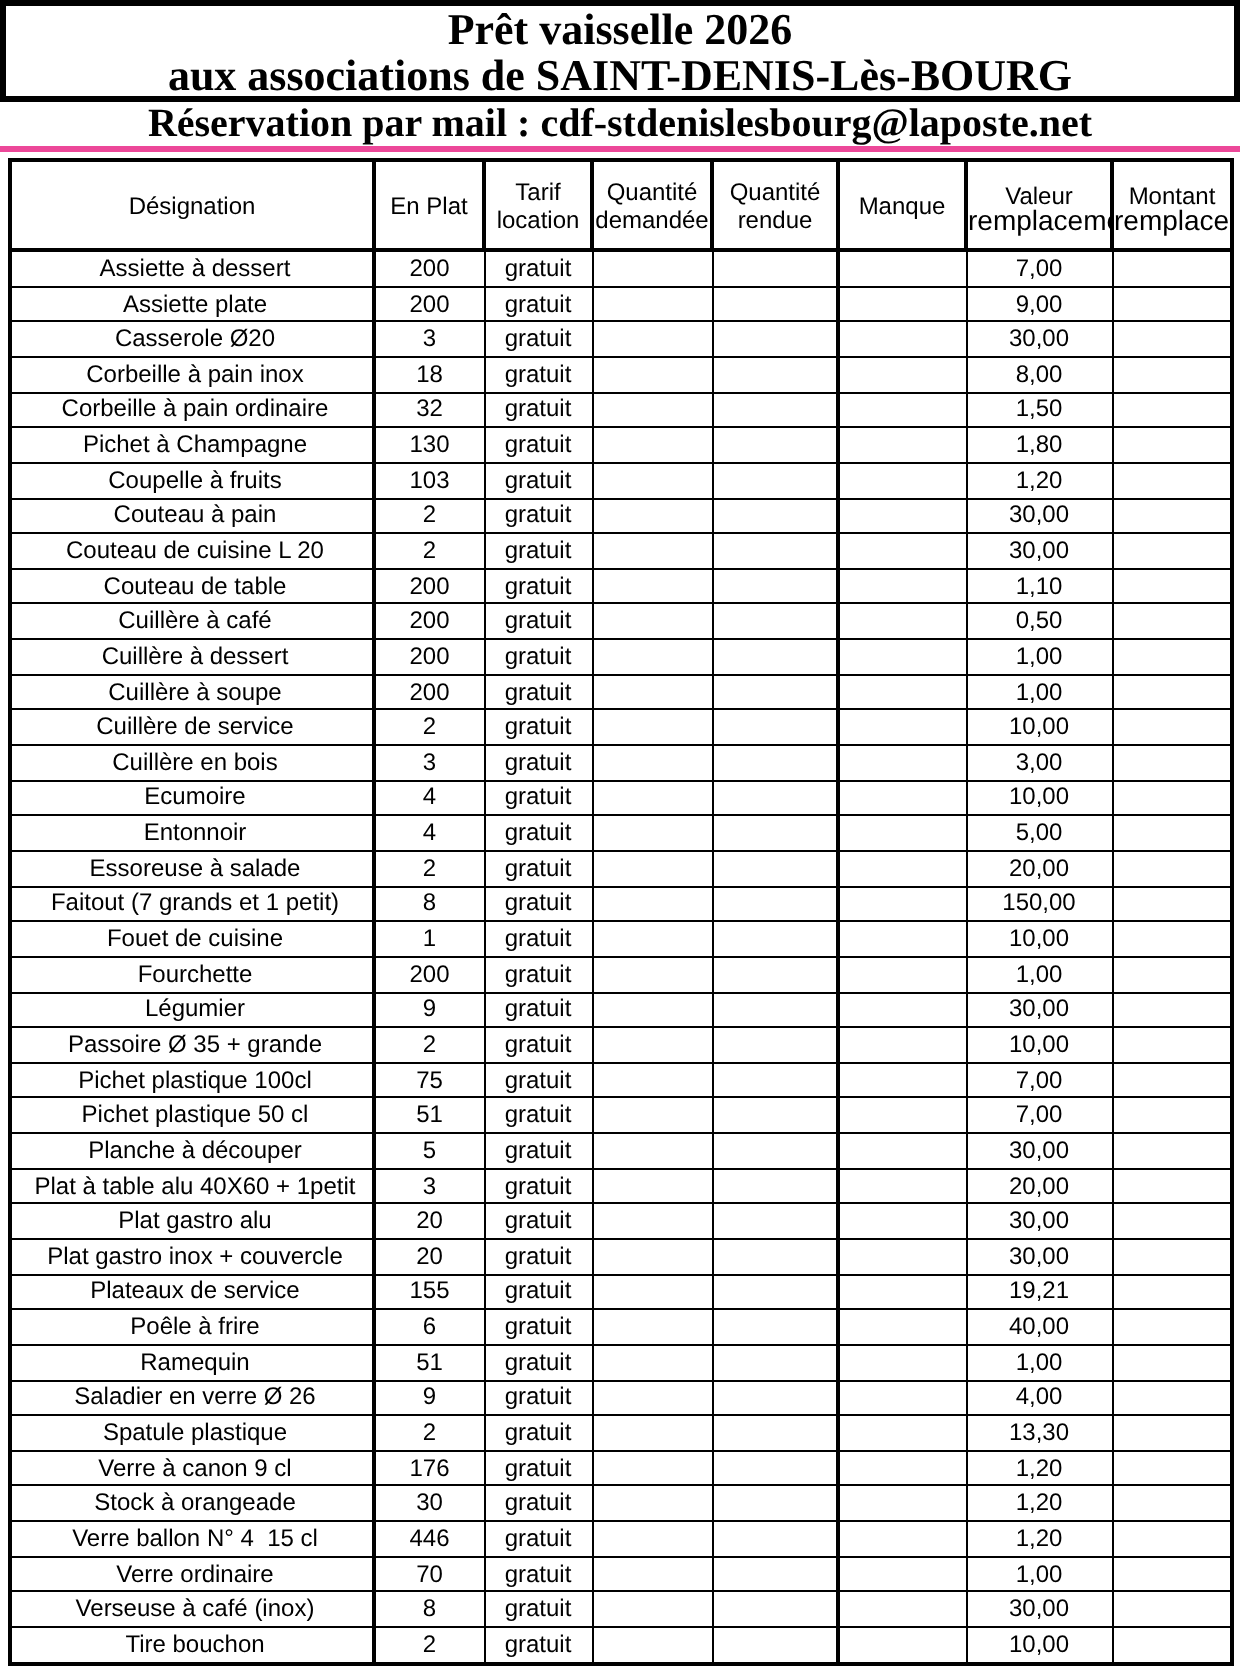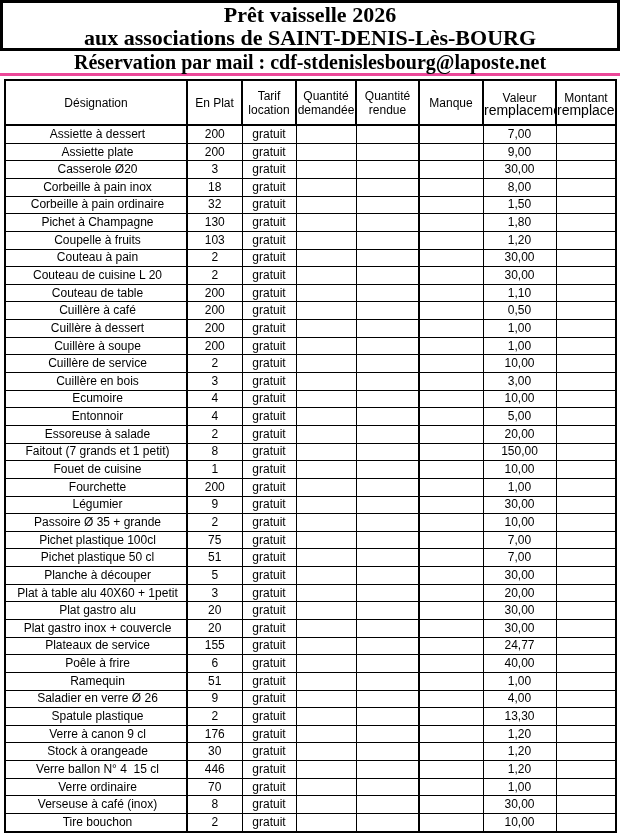--- a/index.html
+++ b/index.html
@@ -421,21 +421,21 @@
             <td class="col-valeur">30,00</td>
             <td class="col-montant"></td>
           </tr>
           <tr>
             <td class="col-designation">Plateaux de service</td>
             <td class="col-stock">155</td>
             <td class="col-tarif">gratuit</td>
             <td class="col-demandee"></td>
             <td class="col-rendue"></td>
             <td class="col-manque"></td>
-            <td class="col-valeur">24,77</td>
+            <td class="col-valeur">19,21</td>
             <td class="col-montant"></td>
           </tr>
           <tr>
             <td class="col-designation">Poêle à frire</td>
             <td class="col-stock">6</td>
             <td class="col-tarif">gratuit</td>
             <td class="col-demandee"></td>
             <td class="col-rendue"></td>
             <td class="col-manque"></td>
             <td class="col-valeur">40,00</td>

